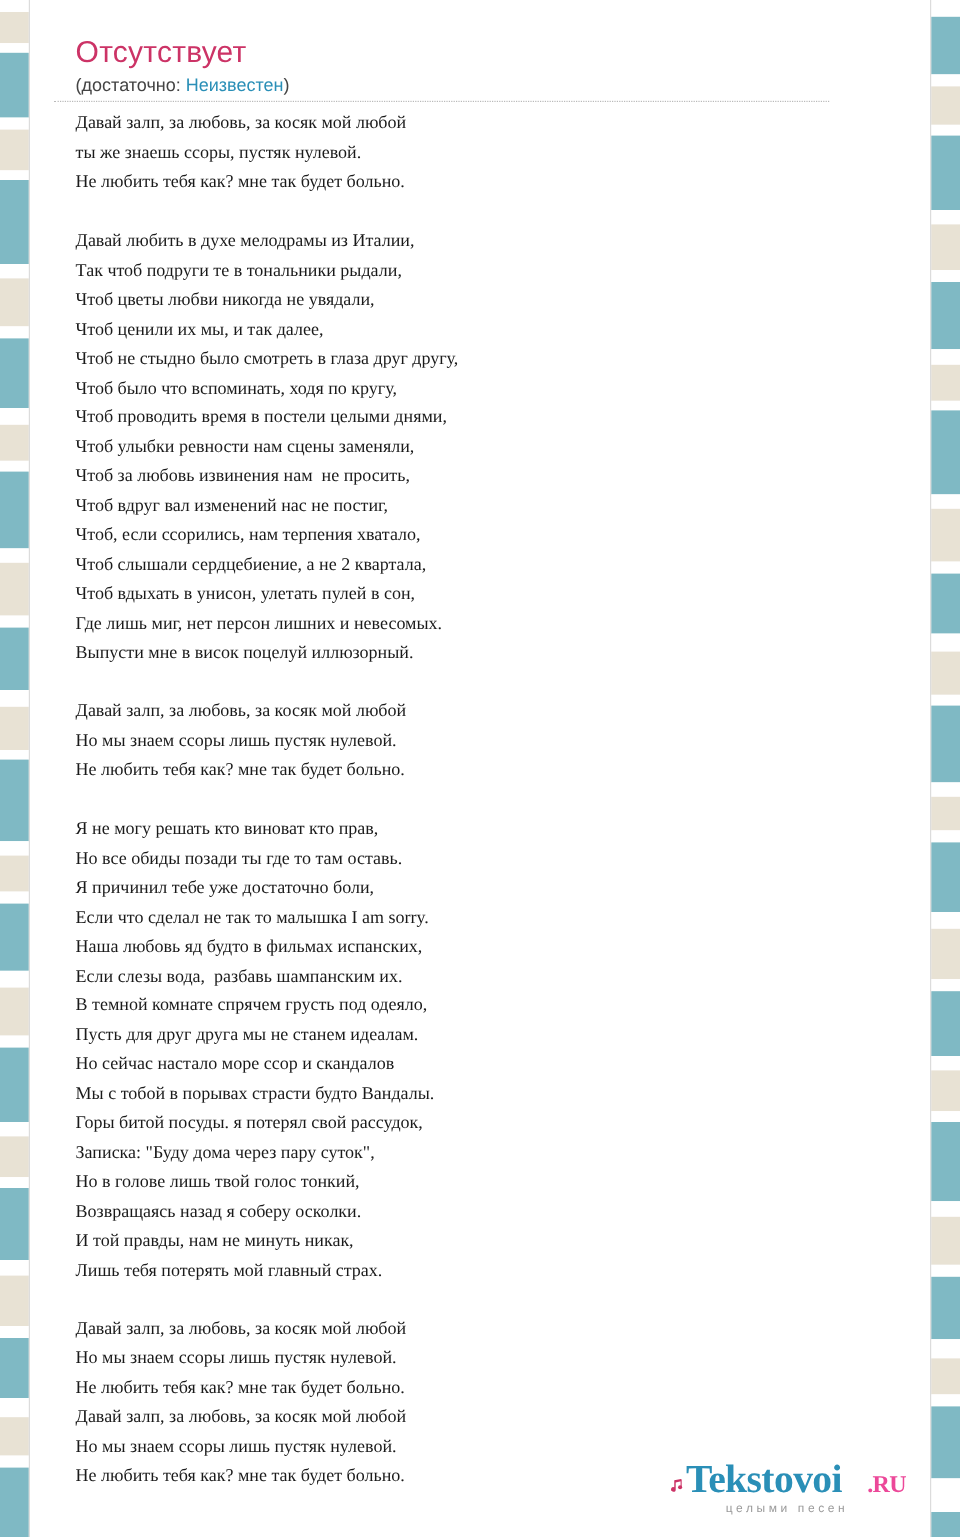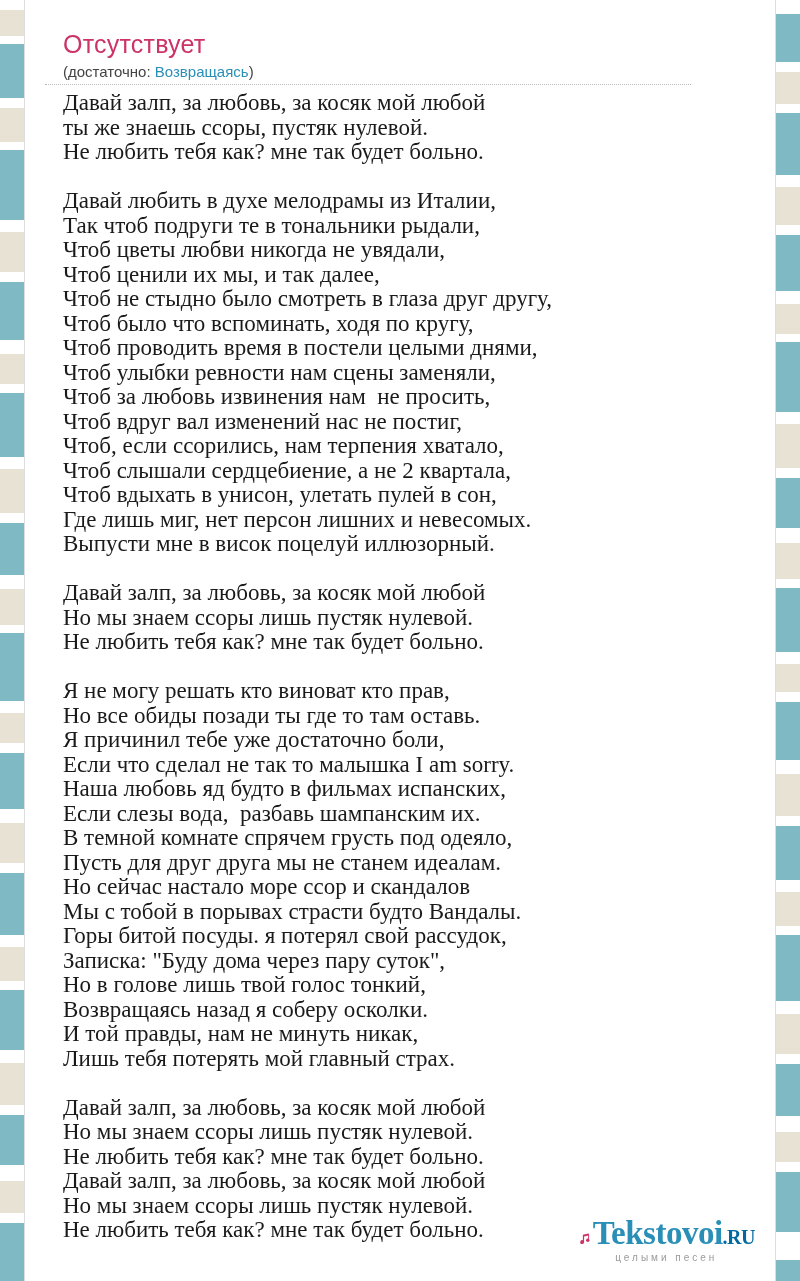--- a/index.html
+++ b/index.html
@@ -76,21 +76,21 @@
 
   .divider {
     margin: 4px 18px 6px 0;
     border: 0;
     border-top: 1px dotted #b9b9b9;
     height: 0;
   }
 
   .lyrics {
     font-family: "Liberation Serif", serif;
-    font-size: 23px;
+    font-size: 15px;
     line-height: 24.5px;
     color: #1a1a1a;
     white-space: pre-wrap;
     margin: 0 0 0 18px;
   }
 
   
   .footer {
     position: absolute;
     right: 45px;
@@ -99,23 +99,24 @@
     line-height: 1;
   }
   .logo {
     font-family: "Liberation Serif", serif;
     font-size: 33px;
     font-weight: bold;
     color: #2a8fb7;
     letter-spacing: -0.5px;
   }
   .logo .dot-ru {
-    color: #0369a1;
+    color: #ec4899;
     font-size: 20px;
     font-weight: bold;
+    margin-left: 21px;
   }
   .logo-sub {
     font-family: "Liberation Sans", sans-serif;
     font-size: 10px;
     color: #9a9a9a;
     letter-spacing: 3px;
     margin-top: 3px;
   }
   .logo-note {
     display: inline-block;
@@ -226,21 +227,21 @@
       <div class="seg" style="height: 14px; background: rgb(255, 255, 255);"></div>
       <div class="seg" style="height: 48px; background: rgb(127, 185, 196);"></div>
     </div>
   <div class="edge-line r"></div>
 
   <div class="content">
 
     <h1 class="song-title">Отсутствует</h1>
 
     <div class="artist-line">
-      <span>(достаточно: </span><a class="artist-link" href="#">Возвращаясь</a><span>)</span>
+      <span>(достаточно: </span><a class="artist-link" href="#">Неизвестен</a><span>)</span>
     </div>
 
     <hr class="divider">
 
     <div class="lyrics">Давай залп, за любовь, за косяк мой любой
 ты же знаешь ссоры, пустяк нулевой.
 Не любить тебя как? мне так будет больно.
 
 Давай любить в духе мелодрамы из Италии,
 Так чтоб подруги те в тональники рыдали,

